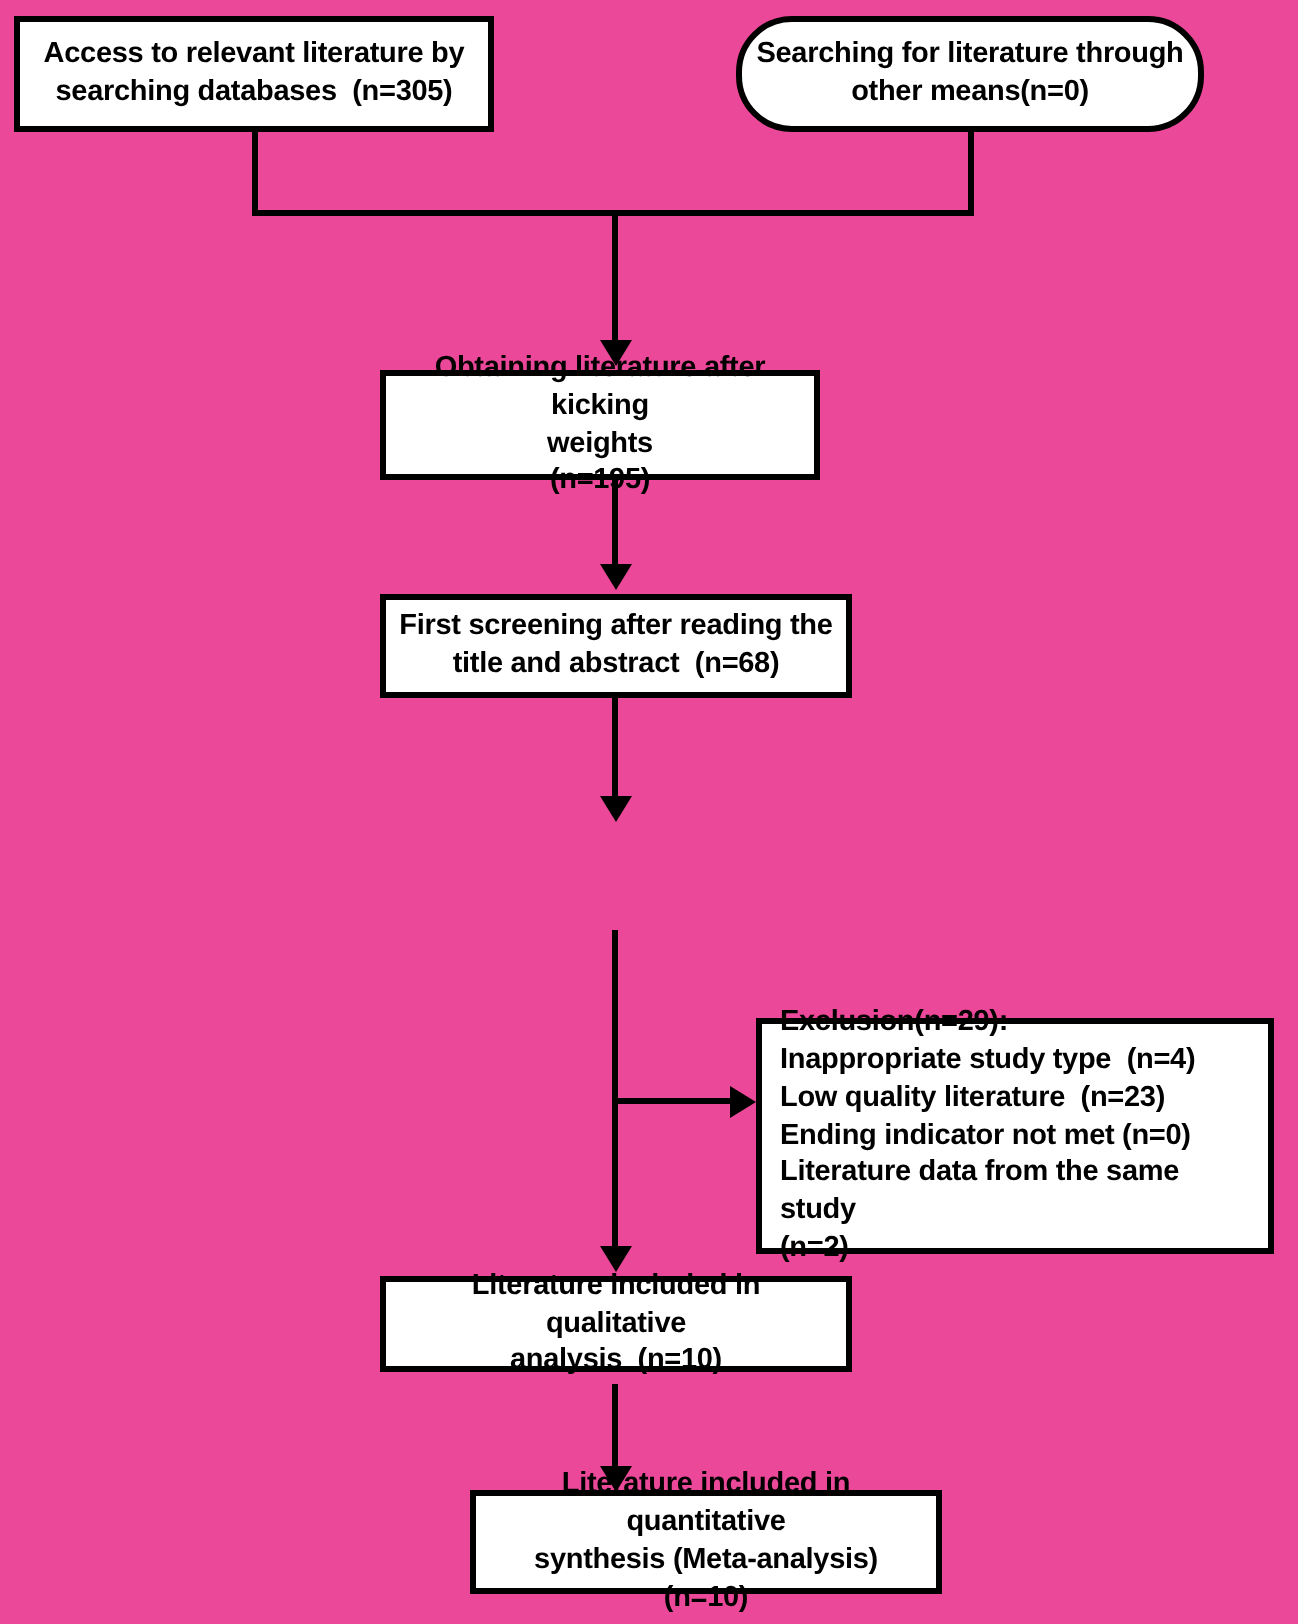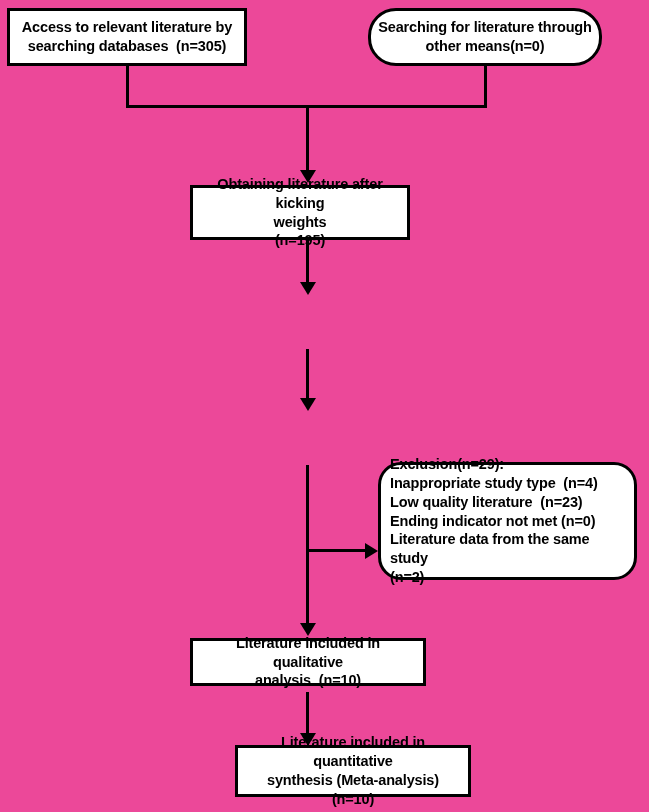--- a/index.html
+++ b/index.html
@@ -94,32 +94,36 @@
 
   <div class="node" style="left:190px; top:185px; width:220px; height:55px;">
     <span class="lines">Obtaining literature after kicking
 weights
 (n=195)</span>
   </div>
 
   <div class="vline" style="left:306px; top:240px; height:44px;"></div>
   <div class="arrowhead-down" style="left:299.5px; top:282px;"></div>
 
+  <div class="node" style="left:190px; top:297px; width:236px; height:52px;">
+    <span class="lines">First screening after reading the
+title and abstract  (n=68)</span>
+  </div>
 
   <div class="vline" style="left:306px; top:349px; height:52px;"></div>
   <div class="arrowhead-down" style="left:299.5px; top:398px;"></div>
 
 
   <div class="vline" style="left:306px; top:465px; height:161px;"></div>
   <div class="arrowhead-down" style="left:299.5px; top:623px;"></div>
 
   <div class="hline" style="left:306px; top:549px; width:62px;"></div>
   <div class="arrowhead-right" style="left:365px; top:542.5px;"></div>
 
-  <div class="node left-text" style="left:378px; top:462px; width:259px; height:118px;border-radius:23px;">
+  <div class="node left-text" style="left:378px; top:509px; width:259px; height:118px;">
     <span class="lines">Exclusion(n=29):
 Inappropriate study type  (n=4)
 Low quality literature  (n=23)
 Ending indicator not met (n=0)
 Literature data from the same study
 (n=2)</span>
   </div>
 
   <div class="node" style="left:190px; top:638px; width:236px; height:48px;">
     <span class="lines">Literature included in qualitative

